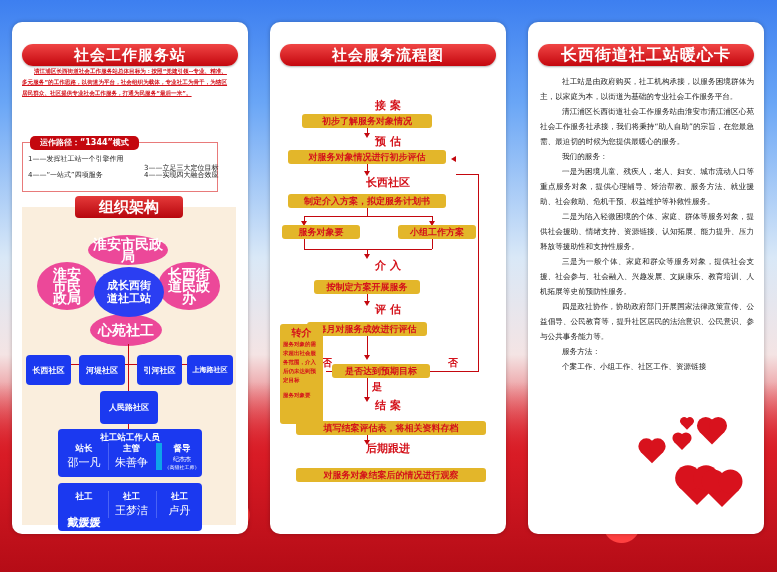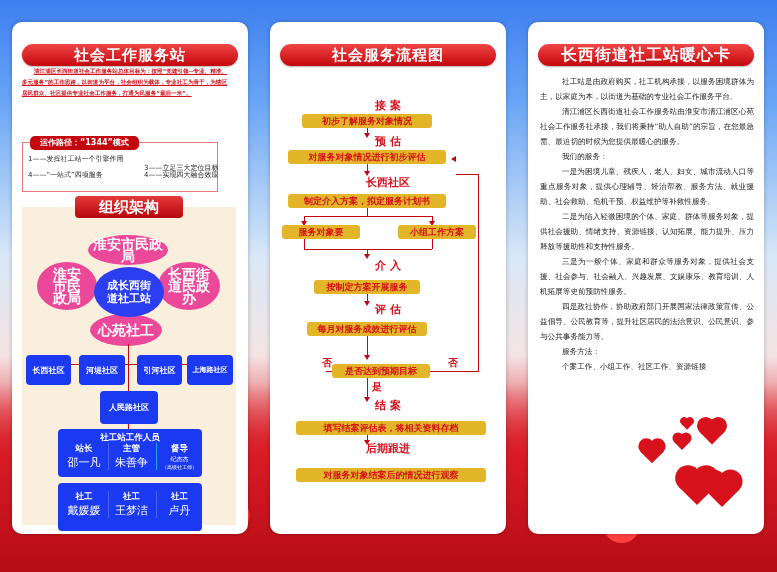--- a/index.html
+++ b/index.html
@@ -86,31 +86,31 @@
   <div class="bluebox" style="left:46px;top:407px;width:144px;height:48px;display:block;">
     <div style="font-size:8.5px;padding-top:3px;">社工站工作人员</div>
     <div class="staff-col" style="left:4px;top:14px;width:44px;">
       <div class="staff-role">站长</div>
       <div class="staff-name" style="font-weight:normal;">邵一凡</div>
     </div>
     <div class="staff-col" style="left:50px;top:14px;width:46px;border-left:1px solid #4a63f5;">
       <div class="staff-role">主管</div>
       <div class="staff-name" style="font-weight:normal;">朱善争</div>
     </div>
-    <div class="staff-col" style="left:98px;top:14px;width:46px;border-left:1px solid #0ea5e9;">
+    <div class="staff-col" style="left:98px;top:14px;width:46px;border-left:6px solid #0ea5e9;">
       <div class="staff-role">督导</div>
       <div style="font-size:6px;font-weight:normal;">纪杰杰</div>
       <div style="font-size:5px;font-weight:normal;">（高级社工师）</div>
     </div>
   </div>
 
   <div class="bluebox" style="left:46px;top:461px;width:144px;height:48px;display:block;">
     <div class="staff-col" style="left:4px;top:8px;width:44px;">
       <div class="staff-role">社工</div>
-      <div class="staff-name" style="font-weight:normal;">戴媛媛</div>
+      <div class="staff-name" style="font-weight:bold;margin-top:12px;">戴媛媛</div>
     </div>
     <div class="staff-col" style="left:50px;top:8px;width:46px;border-left:1px solid #4a63f5;">
       <div class="staff-role">社工</div>
       <div class="staff-name" style="font-weight:normal;">王梦洁</div>
     </div>
     <div class="staff-col" style="left:98px;top:8px;width:46px;border-left:1px solid #4a63f5;">
       <div class="staff-role">社工</div>
       <div class="staff-name" style="font-weight:normal;">卢丹</div>
     </div>
   </div>
@@ -152,20 +152,25 @@
 
   <div class="flow-box" style="left:62px;top:342px;width:98px;">是否达到预期目标</div>
   <div class="fno" style="left:52px;top:334px;">否</div>
   <div class="fno" style="left:178px;top:334px;">否</div>
   <div class="line" style="left:56px;top:349px;width:6px;height:1px;"></div>
   <div class="line" style="left:160px;top:349px;width:48px;height:1px;"></div>
   <div class="line" style="left:208px;top:152px;width:1px;height:198px;"></div>
   <div class="line" style="left:186px;top:152px;width:22px;height:1px;"></div>
   <div style="position:absolute;left:181px;top:134px;border-top:3.5px solid transparent;border-bottom:3.5px solid transparent;border-right:5px solid #c4070e;"></div>
 
+  <div class="transfer">
+    <div style="font-size:10px;padding-top:2px;">转介</div>
+    <div style="font-size:5.5px;line-height:9px;padding:0 3px;text-align:left;">服务对象的需求超出社会服务范围，介入后仍未达到预定目标</div>
+    <div style="font-size:5.5px;line-height:9px;padding:6px 3px 0;text-align:left;">服务对象要</div>
+  </div>
 
   <div class="arrow-d" style="left:97px;top:356px;height:20px;"></div>
   <div class="fno" style="left:102px;top:358px;">是</div>
 
   <div class="flow-head" style="top:376px;">结  案</div>
   <div class="flow-box" style="left:26px;top:399px;width:190px;">填写结案评估表，将相关资料存档</div>
   <div class="arrow-d" style="left:97px;top:413px;height:6px;"></div>
 
   <div class="flow-head" style="top:419px;">后期跟进</div>
   <div class="flow-box" style="left:26px;top:446px;width:190px;">对服务对象结案后的情况进行观察</div>

